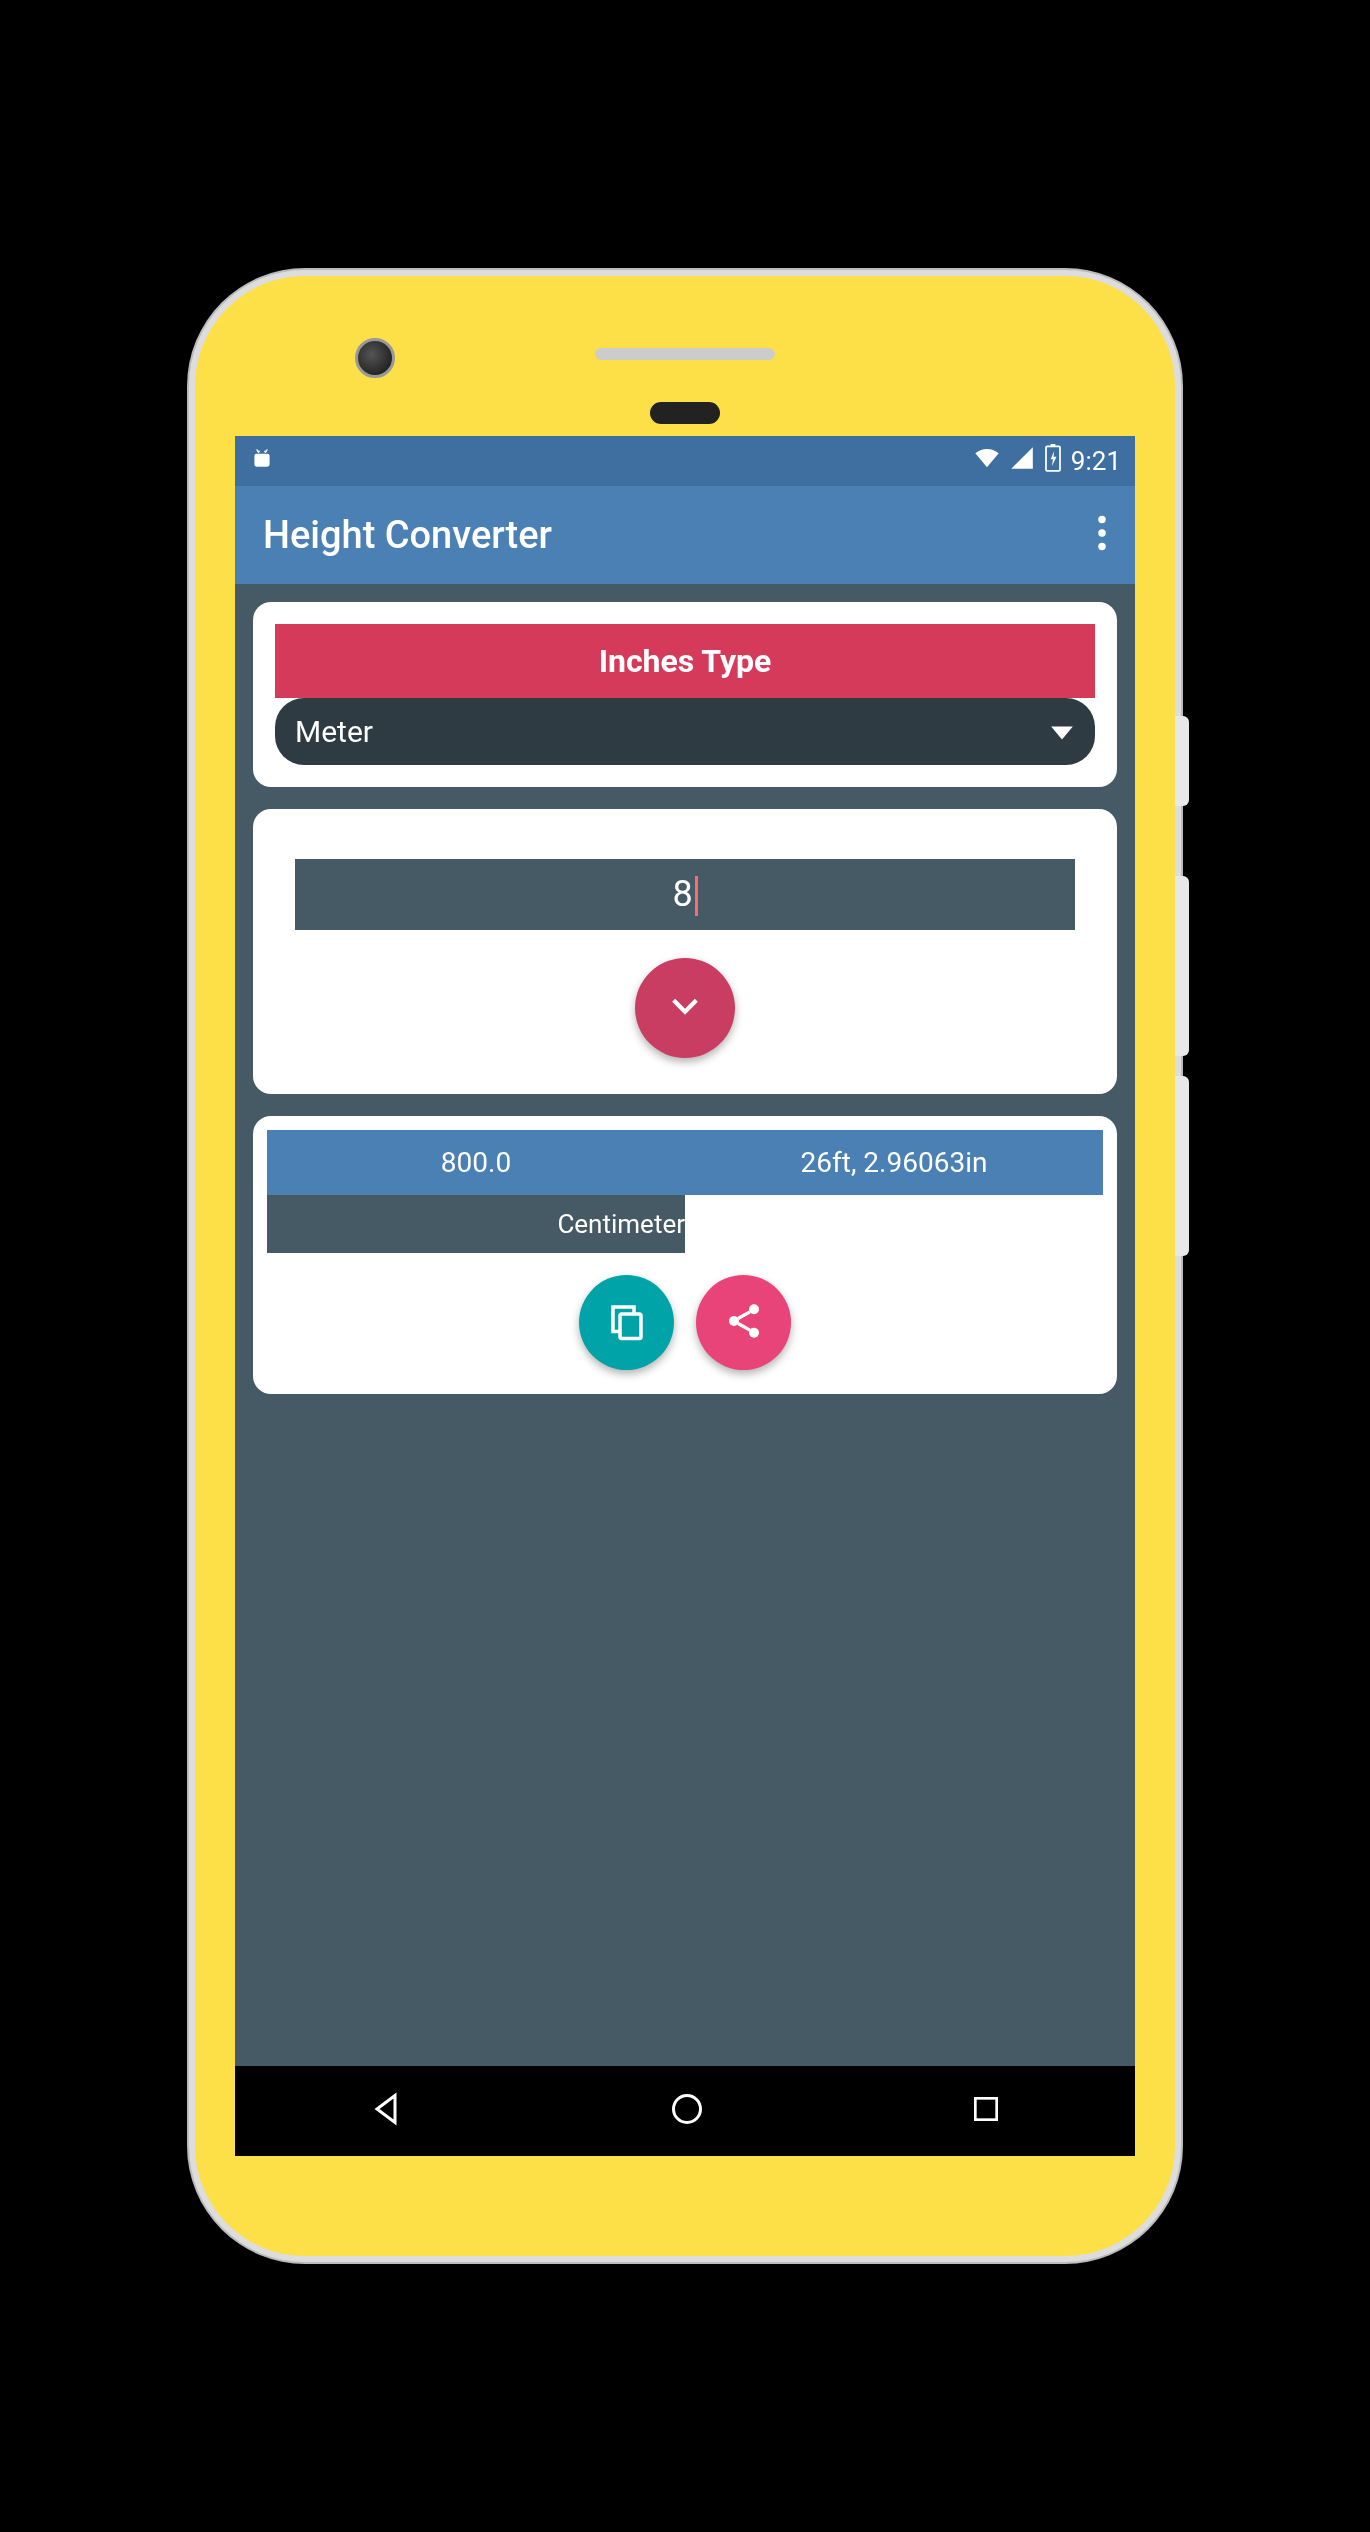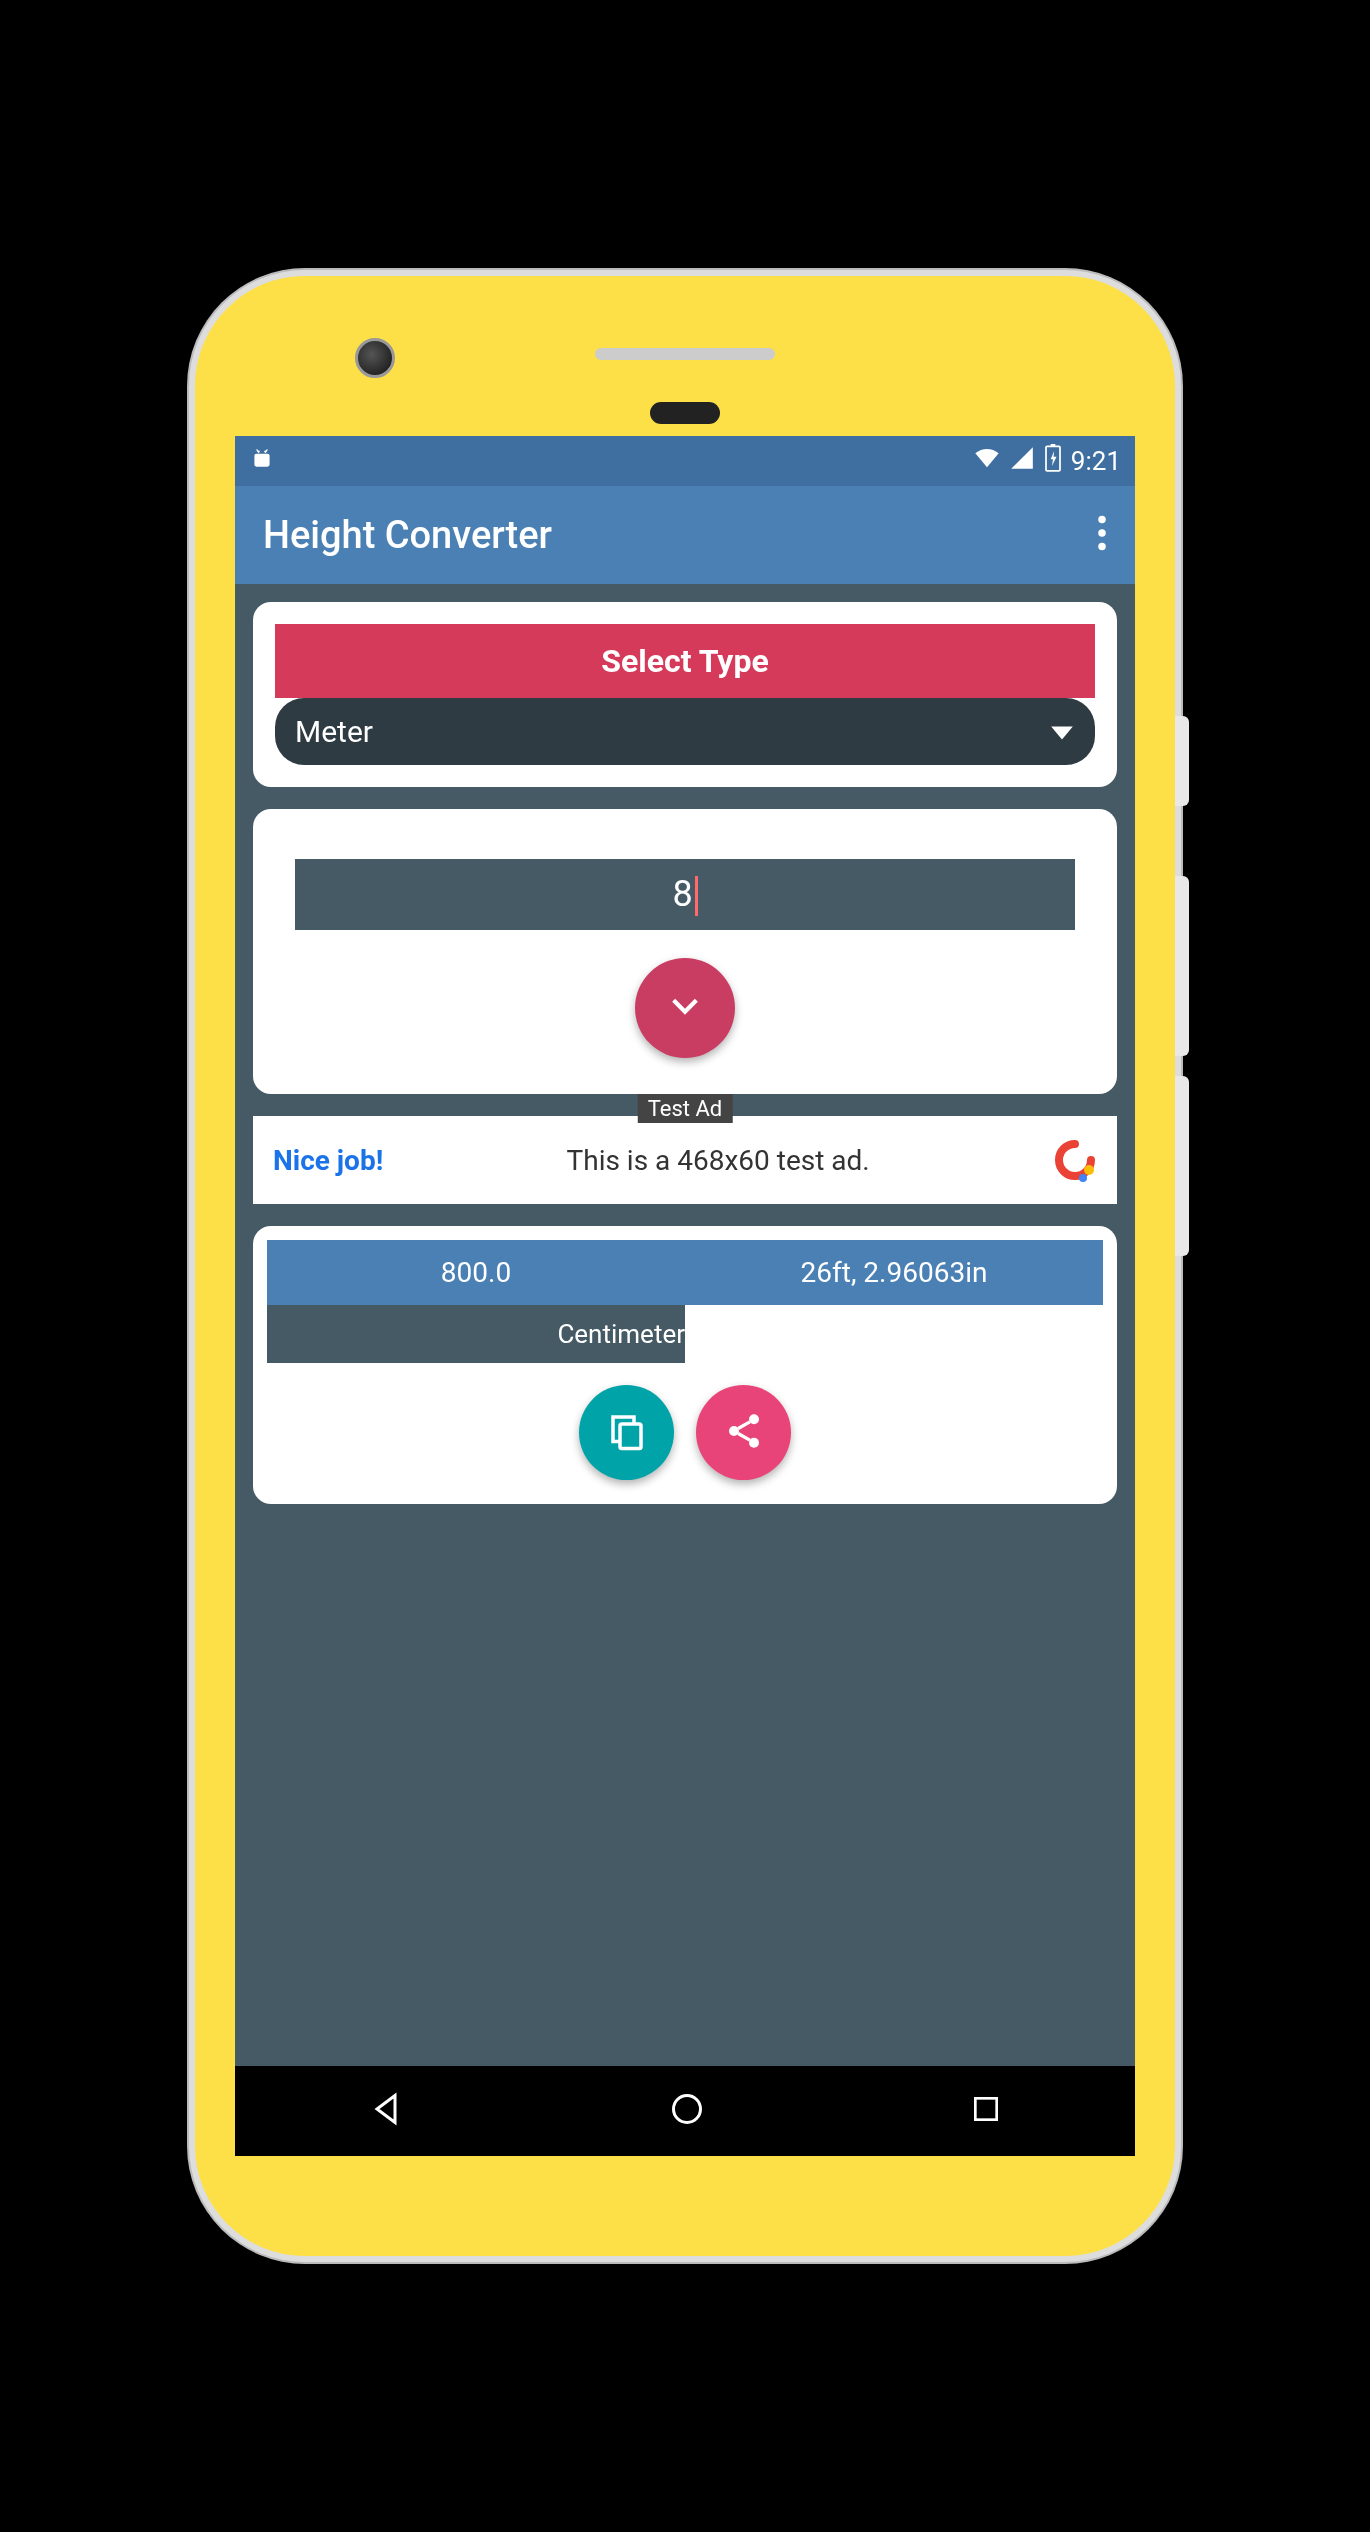--- a/index.html
+++ b/index.html
@@ -256,21 +256,21 @@
             <circle cx="3" cy="3" r="2.5"></circle>
             <circle cx="3" cy="12" r="2.5"></circle>
             <circle cx="3" cy="21" r="2.5"></circle>
           </svg>
       </span>
     </div>
 
     <div class="content">
 
       <div class="card" style="padding:22px;">
-        <div class="select-header">Select Type</div>
+        <div class="select-header">Inches Type</div>
         <div class="dropdown">
           <span>Meter</span>
           <span>
             <svg width="26" height="18" viewBox="0 0 24 16" fill="#fff">
                 <path d="M2 2 L12 14 L22 2 Z"></path>
               </svg>
           </span>
         </div>
       </div>
 
@@ -280,32 +280,20 @@
         </div>
         <div class="fab">
           <span>
             <svg width="34" height="24" viewBox="0 0 24 16" fill="none" stroke="#fff" stroke-width="3">
                 <path d="M4 4 L12 12 L20 4"></path>
               </svg>
           </span>
         </div>
       </div>
 
-      <div class="ad-row">
-        <div class="ad-tag">Test Ad</div>
-        <span class="ad-nice">Nice job!</span>
-        <span class="ad-text">This is a 468x60 test ad.</span>
-        <span class="ad-logo">
-          <svg width="44" height="44" viewBox="0 0 44 44">
-              <path d="M22 6 A16 16 0 1 0 38 22" fill="none" stroke="#ea4335" stroke-width="8" stroke-linecap="round"></path>
-              <circle cx="36" cy="32" r="5" fill="#fbbc04"></circle>
-              <circle cx="30" cy="40" r="4" fill="#4285f4"></circle>
-            </svg>
-        </span>
-      </div>
 
       <div class="card results-card">
         <div class="result-grid">
           <div class="result-col">
             <div class="result-value">800.0</div>
             <div class="result-label">Centimeter</div>
           </div>
           <div class="result-col">
             <div class="result-value">26ft, 2.96063in</div>
           </div>

